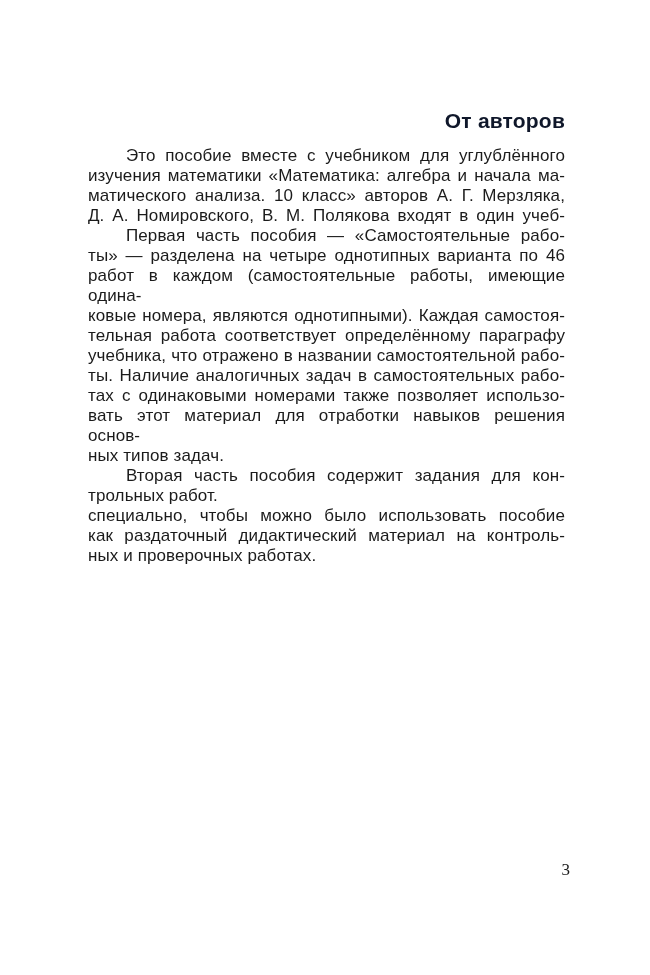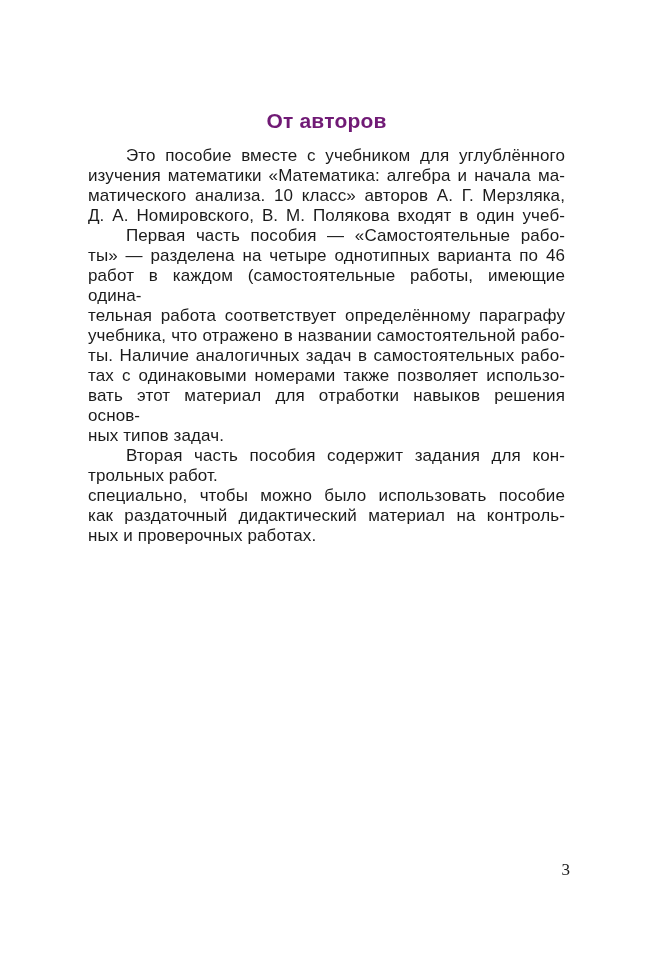--- a/index.html
+++ b/index.html
@@ -13,27 +13,27 @@
     height: 975px;
     background: #ffffff;
     overflow: hidden;
   }
   .heading {
     position: absolute;
     top: 108px;
     left: 88px;
     width: 477px;
     margin: 0;
-    text-align: center;
+    text-align: right;
     font-family: "Liberation Sans", "DejaVu Sans", sans-serif;
     font-weight: 700;
     font-size: 21px;
     line-height: 26px;
     letter-spacing: 0.2px;
-    color: #701a75;
+    color: #0f172a;
   }
   .body {
     position: absolute;
     top: 146px;
     left: 88px;
     width: 477px;
     font-family: Liberation Sans, sans-serif;
     font-size: 17px;
     line-height: 20px;
     letter-spacing: 0.1px;
@@ -71,20 +71,21 @@
       <div class="para">
         <div class="line first">Это пособие вместе с учебником для углублённого</div>
         <div class="line">изучения математики «Математика: алгебра и начала ма-</div>
         <div class="line">матического анализа. 10 класс» авторов А. Г. Мерзляка,</div>
         <div class="line">Д. А. Номировского, В. М. Полякова входят в один учеб-</div>
       </div>
       <div class="para">
         <div class="line first">Первая часть пособия — «Самостоятельные рабо-</div>
         <div class="line">ты» — разделена на четыре однотипных варианта по 46</div>
         <div class="line">работ в каждом (самостоятельные работы, имеющие одина-</div>
+        <div class="line">ковые номера, являются однотипными). Каждая самостоя-</div>
         <div class="line">тельная работа соответствует определённому параграфу</div>
         <div class="line">учебника, что отражено в названии самостоятельной рабо-</div>
         <div class="line">ты. Наличие аналогичных задач в самостоятельных рабо-</div>
         <div class="line">тах с одинаковыми номерами также позволяет использо-</div>
         <div class="line">вать этот материал для отработки навыков решения основ-</div>
         <div class="line last">ных типов задач.</div>
       </div>
       <div class="para">
         <div class="line first">Вторая часть пособия содержит задания для кон-</div>
         <div class="line last">трольных работ.</div>

